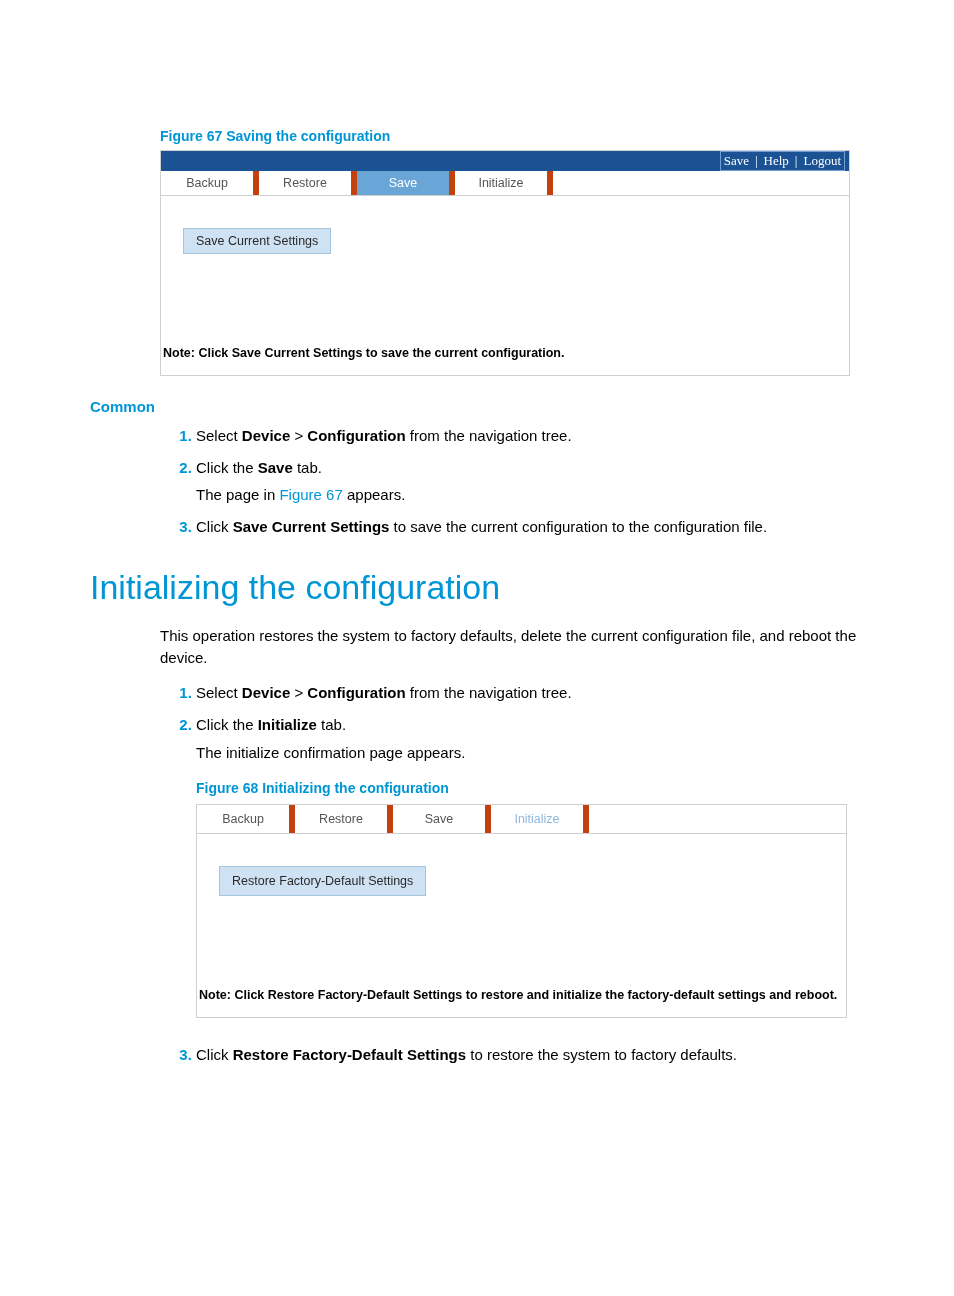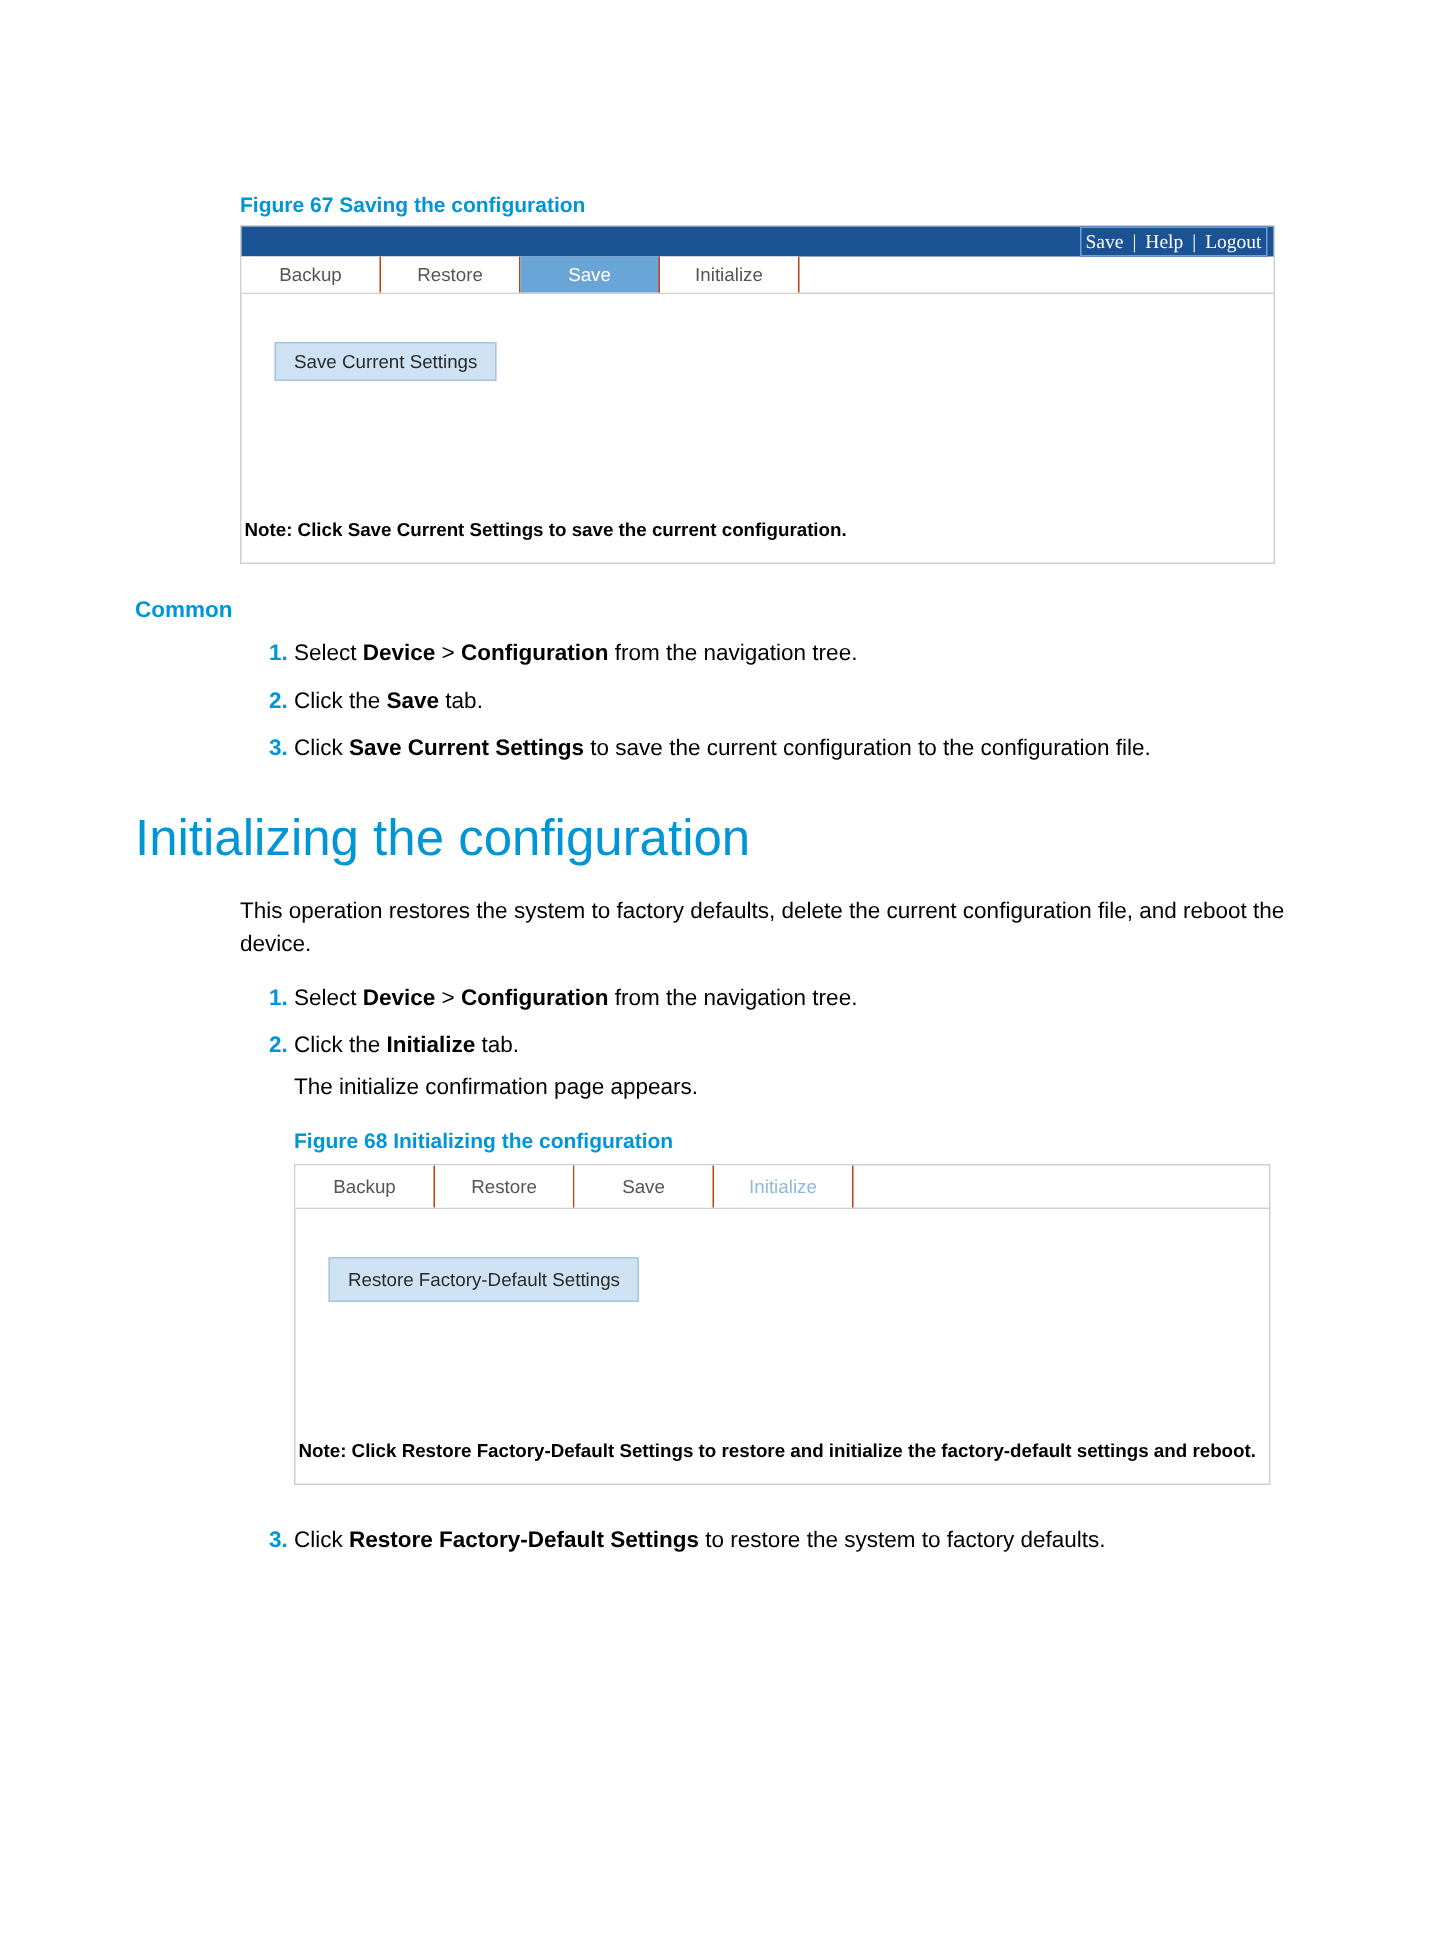--- a/index.html
+++ b/index.html
@@ -54,21 +54,21 @@
   .tabrow {
     display: flex;
     border-bottom: 1px solid #d0d0d0;
   }
   .tab {
     width: 92px;
     text-align: center;
     font-size: 12.5px;
     color: #555;
     padding: 5px 0;
-    border-right: 1px solid #c2410c;
+    border-right: 6px solid #c2410c;
     background: #fff;
   }
   .tab.active1 {
     background: #6aa5d8;
     color: #fff;
   }
   .btn {
     display: inline-block;
     background: #cfe2f3;
     border: 1px solid #a5c5de;
@@ -170,20 +170,21 @@
   </div>
 
   <div class="subhead">Common</div>
 
   <ol class="steps">
     <li>
       <span>Select </span><b>Device</b><span> &gt; </span><b>Configuration</b><span> from the navigation tree.</span>
     </li>
     <li>
       <span>Click the </span><b>Save</b><span> tab.</span>
+      <div class="sub"><span>The page in </span><a class="figlink">Figure 67</a><span> appears.</span></div>
     </li>
     <li>
       <span>Click </span><b>Save Current Settings</b><span> to save the current configuration to the configuration file.</span>
     </li>
   </ol>
 
   <h1 class="title">Initializing the configuration</h1>
 
   <p class="body">This operation restores the system to factory defaults, delete the current configuration file, and reboot the device.</p>
 

